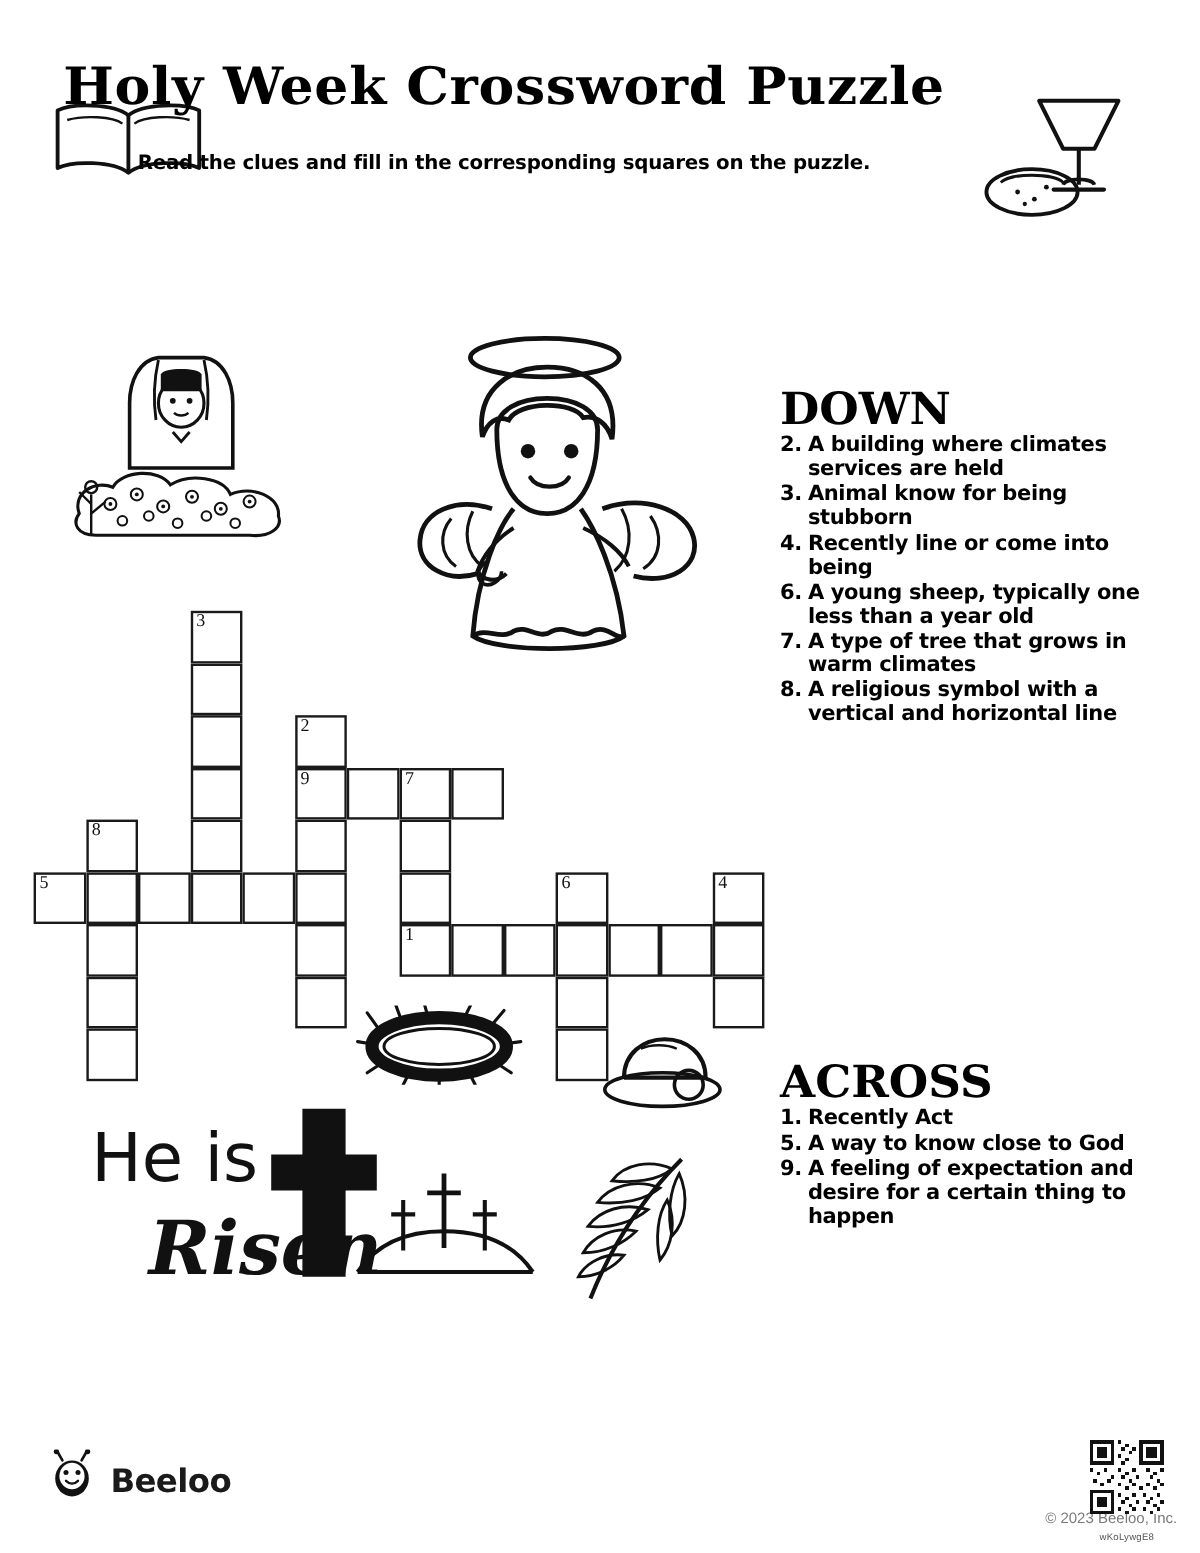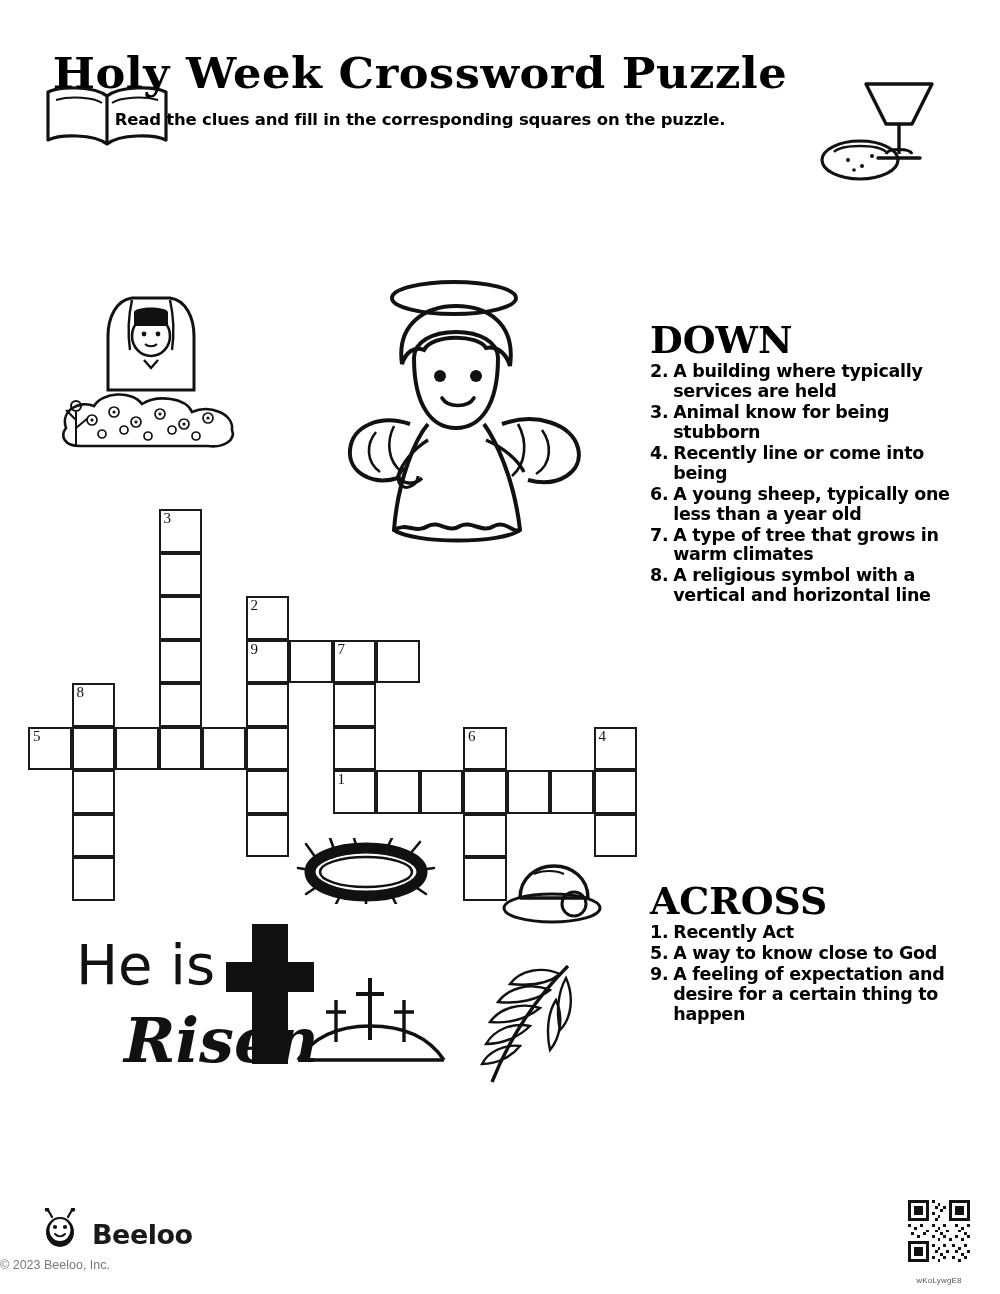--- a/index.html
+++ b/index.html
@@ -12,21 +12,21 @@
 
   
   .header{position:absolute;left:0;top:52px;width:840px;text-align:center;}
   .title{
     font-family:"DejaVu Serif", serif;
     font-weight:bold;font-size:43px;letter-spacing:.5px;
     color:#000;line-height:1.02;
     transform:scaleX(1.04);
   }
   .subtitle{
-    margin-top:14px;
+    margin-top:30px;
     font-family:"DejaVu Sans", sans-serif;
     font-weight:bold;font-size:16.5px;color:#000;
     letter-spacing:-.2px;
   }
 
   .book-icon{position:absolute;left:42px;top:82px;}
   .chalice-icon{position:absolute;left:820px;top:62px;}
 
   
   .mary-art{position:absolute;left:36px;top:278px;}
@@ -70,21 +70,21 @@
   }
 
   
   .footer-logo{position:absolute;left:40px;top:1208px;display:flex;align-items:flex-end;}
   .brand-name{
     margin-left:12px;
     font-family:"DejaVu Sans", sans-serif;
     font-weight:bold;font-size:27px;color:#1a1a1a;letter-spacing:-.5px;
   }
   .copyright{
-    position:absolute;left:0;top:1258px;width:981px;text-align:left;
+    position:absolute;left:0;top:1258px;width:981px;text-align:right;
     font-family:"Liberation Sans", sans-serif;
     font-size:12.5px;color:#7a7a7a;
   }
   .qr-wrap{position:absolute;left:908px;top:1200px;text-align:center;}
   .qr-code{width:62px;height:62px;display:block;}
   .qr-label{
     margin-top:14px;font-family:"Liberation Sans", sans-serif;
     font-size:8px;color:#555;letter-spacing:.2px;
   }
 </style>
@@ -248,21 +248,21 @@
       <div class="cell" style="left: 419.5px; top: 770px; width: 43.5px; height: 43.5px;"></div>
       <div class="cell" style="left: 506.5px; top: 770px; width: 43.5px; height: 43.5px;"></div>
       <div class="cell" style="left: 550px; top: 770px; width: 43.5px; height: 43.5px;"></div>
     </div>
 
   <div class="clues">
     <div class="clue-head">DOWN</div>
     <ul class="clue-list">
       <li class="clue-item">
         <span class="clue-num">2.</span>
-        <span class="clue-text">A building where typically services are held</span>
+        <span class="clue-text">A building where climates services are held</span>
       </li>
       <li class="clue-item">
         <span class="clue-num">3.</span>
         <span class="clue-text">Animal know for being stubborn</span>
       </li>
       <li class="clue-item">
         <span class="clue-num">4.</span>
         <span class="clue-text">Recently line or come into being</span>
       </li>
       <li class="clue-item">

